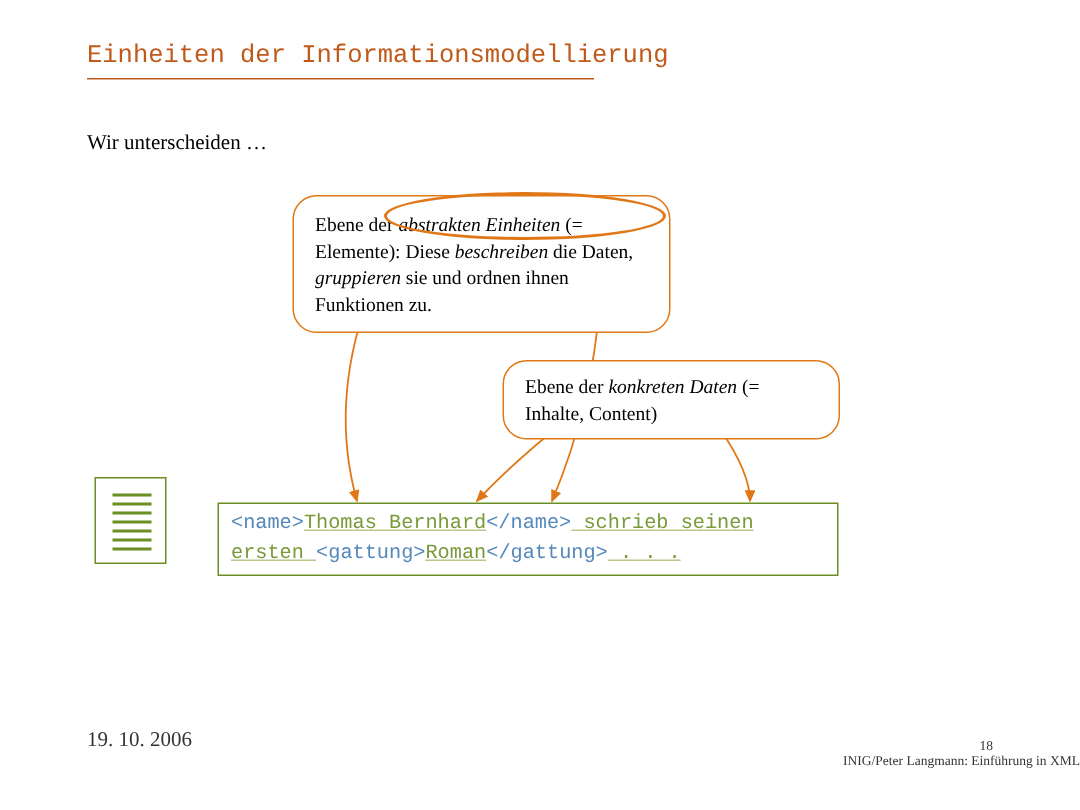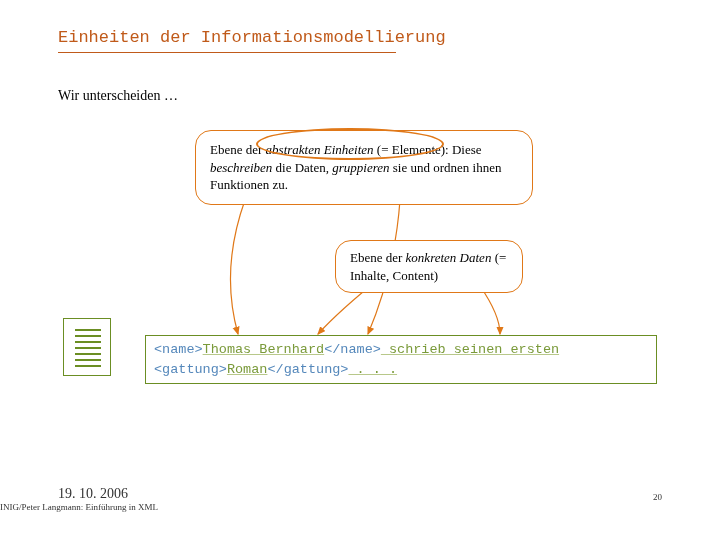--- a/index.html
+++ b/index.html
@@ -26,32 +26,32 @@
     background: #c05a1a;
   }
   .intro {
     position: absolute;
     left: 58px; top: 88px;
     font-size: 14px;
   }
   .bubble1 {
     position: absolute;
     left: 195px; top: 130px;
-    width: 338px;
+    width: 252px;
     border: 1px solid #e07818;
     border-radius: 16px;
     padding: 10px 14px;
     font-size: 13px;
     line-height: 1.35;
     background: #fff;
   }
   .bubble2 {
     position: absolute;
     left: 335px; top: 240px;
-    width: 188px;
+    width: 225px;
     border: 1px solid #e07818;
     border-radius: 16px;
     padding: 8px 14px;
     font-size: 13px;
     line-height: 1.35;
     background: #fff;
   }
   .ellipse-highlight {
     position: absolute;
     border: 2px solid #e07818;
@@ -67,40 +67,40 @@
   }
   .doc-icon .line {
     position: absolute;
     left: 11px;
     height: 1.5px;
     background: #6b8e23;
   }
   .code-box {
     position: absolute;
     left: 145px; top: 335px;
-    width: 512px;
+    width: 414px;
     border: 1px solid #6b8e23;
     padding: 4px 8px;
     font-family: 'Courier New', monospace;
     font-size: 13.5px;
     line-height: 1.45;
     background: #fff;
   }
   .code-box .tag { color: #58b; }
   .code-box .txt { color: #7a9a3a; text-decoration: underline; text-decoration-color: #b8c88a; }
   .footer-date {
     position: absolute;
     left: 58px; bottom: 38px;
     font-size: 14px;
     color: #333;
   }
   .footer-center {
     position: absolute;
     left: 0; right: 0; bottom: 28px;
-    text-align: left;
+    text-align: right;
     font-size: 9px;
     color: #333;
   }
   .footer-page {
     position: absolute;
     right: 58px; bottom: 38px;
     font-size: 9px;
     color: #333;
   }
   svg.arrows {
@@ -149,13 +149,13 @@
   <div class="line" style="top:40px; width:26px;"></div>
   <div class="line" style="top:46px; width:26px;"></div>
 </div>
 
 <div class="code-box">
   <span class="tag">&lt;name&gt;</span><span class="txt">Thomas Bernhard</span><span class="tag">&lt;/name&gt;</span><span class="txt"> schrieb seinen ersten </span><span class="tag">&lt;gattung&gt;</span><span class="txt">Roman</span><span class="tag">&lt;/gattung&gt;</span><span class="txt"> . . .</span>
 </div>
 
 <div class="footer-date">19. 10. 2006</div>
 <div class="footer-center">INIG/Peter Langmann: Einführung in XML</div>
-<div class="footer-page">20</div>
+<div class="footer-page">18</div>
 
 </body></html>

